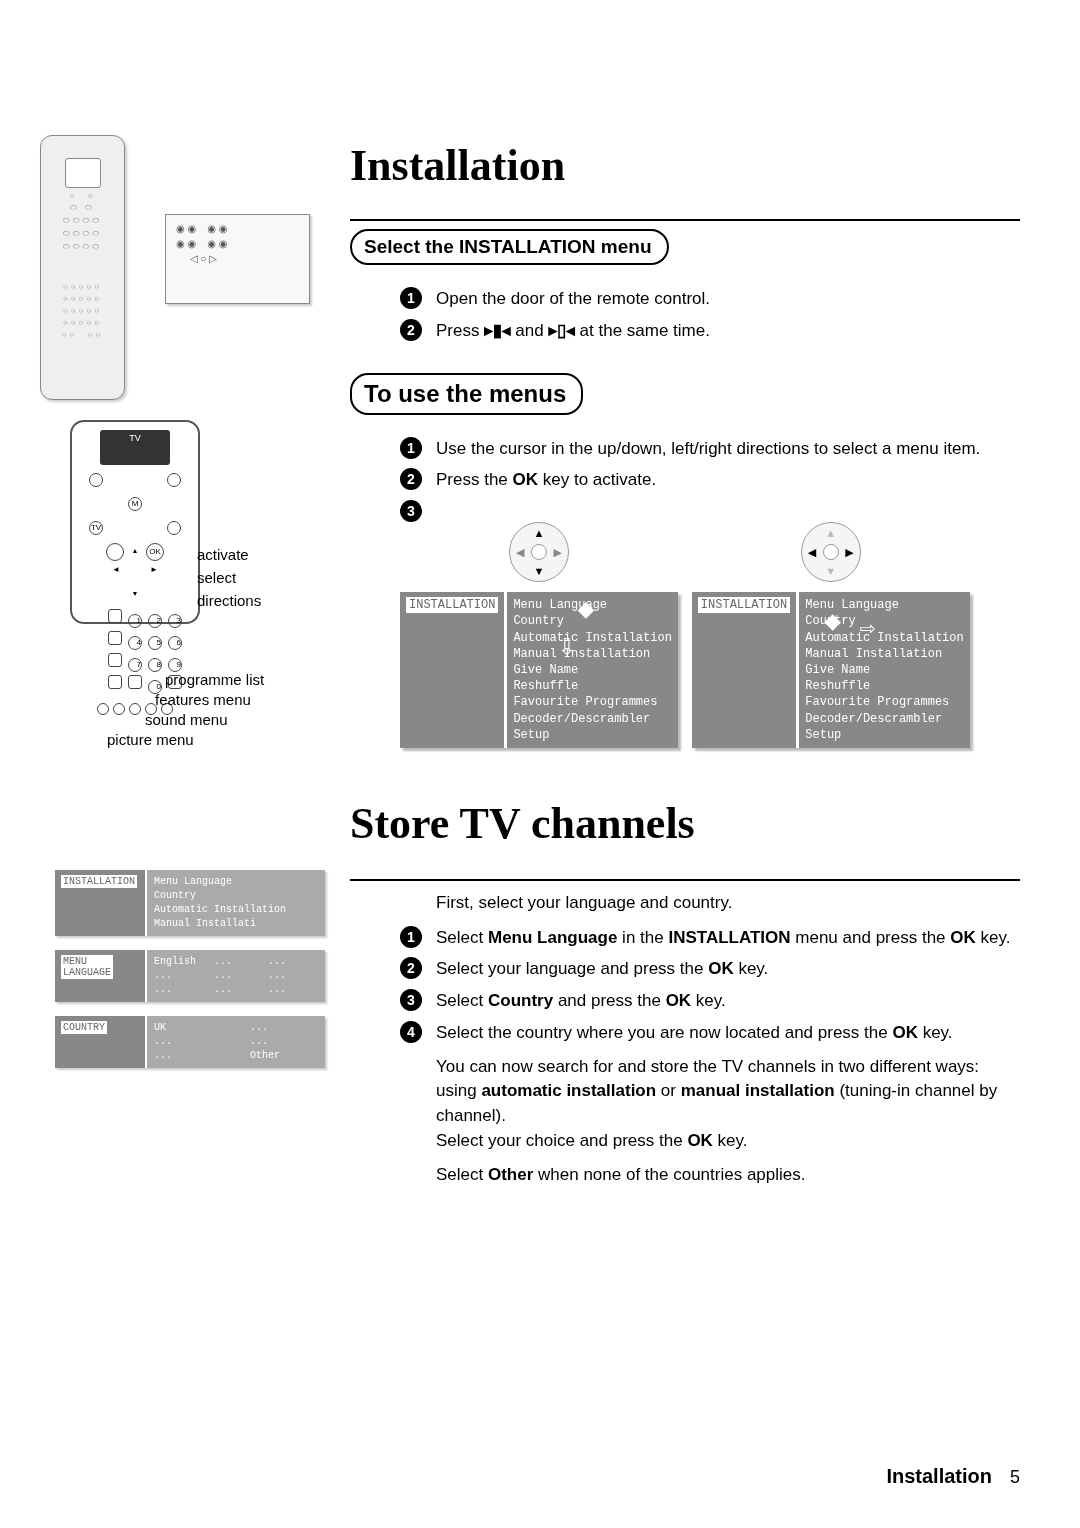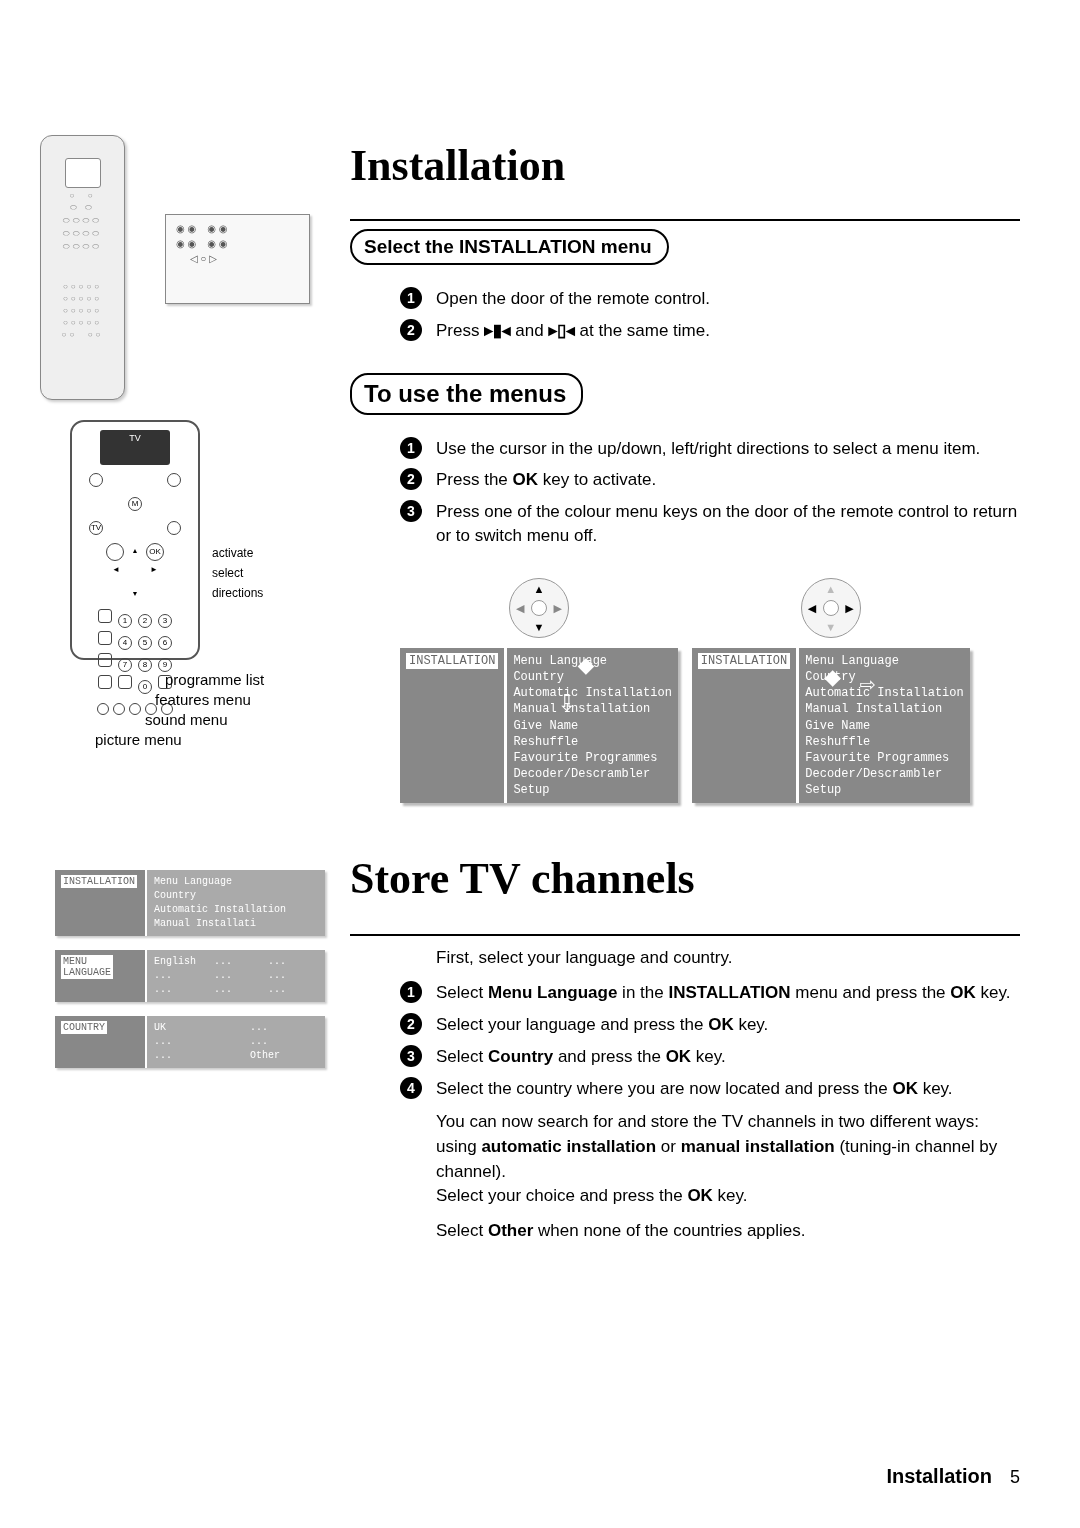--- a/index.html
+++ b/index.html
@@ -29,32 +29,32 @@
 .dpad .rt{right:6px;top:50%;transform:translateY(-50%)}
 .dpad .c{position:absolute;width:16px;height:16px;border:1px solid #999;border-radius:50%;top:50%;left:50%;transform:translate(-50%,-50%);background:#fff}
 .dpad.right .lf{color:#000}
 .dpad.right .rt{color:#000}
 .dpad.right .up,.dpad.right .dn{color:#bbb}
 .remote-detail{position:absolute;left:165px;top:214px;width:145px;height:90px;border:1px solid #888;background:#f8f8f8;box-shadow:2px 2px 2px #ccc}
 .remote-detail .dots{font-size:10px;color:#555;padding:6px 10px;line-height:1.5}
 .big-remote{position:absolute;left:40px;top:135px;width:85px;height:265px;background:#efefef;border:1px solid #888;border-radius:12px;box-shadow:2px 2px 3px #ccc}
 .big-remote .screen{width:36px;height:30px;background:#fff;border:1px solid #888;margin:10px auto 0;border-radius:3px}
 .big-remote .circles{text-align:center;font-size:8px;color:#888;margin:3px 0;letter-spacing:3px}
-.second-remote{position:absolute;left:70px;top:420px;width:130px;height:240px;border:2px solid #555;border-radius:14px;background:#fff}
+.second-remote{position:absolute;left:70px;top:420px;width:130px;height:204px;border:2px solid #555;border-radius:14px;background:#fff}
 .second-remote .disp{width:70px;height:35px;background:#333;color:#fff;font-size:9px;text-align:center;margin:8px auto 0;border-radius:3px;padding-top:3px}
 .second-remote .circ-row{text-align:center;margin:4px 0}
 .second-remote .circ{display:inline-block;width:14px;height:14px;border:1px solid #444;border-radius:50%;margin:0 2px;font-size:8px;line-height:12px;vertical-align:middle}
 .second-remote .big{width:18px;height:18px;line-height:16px}
 .second-remote .keypad{margin:4px auto 0;width:100px}
-.second-remote .keypad .row{text-align:center;margin:2px 0}
+.second-remote .keypad .row{text-align:right;margin:2px 0}
 .second-remote .keypad .key{display:inline-block;width:14px;height:14px;border:1px solid #444;border-radius:50%;font-size:8px;line-height:12px;margin:0 3px}
 .second-remote .keypad .rect{border-radius:3px}
 .second-remote .bottom{text-align:center;margin-top:6px}
 .second-remote .bottom .sq{display:inline-block;width:12px;height:12px;border:1px solid #444;border-radius:50%;margin:0 2px}
-.labels{position:absolute;left:212px;top:540px;font-size:12px}
+.labels{position:absolute;left:197px;top:540px;font-size:15px}
 .labels div{margin:6px 0}
 .lbl2{position:absolute;left:95px;top:668px;font-size:15px}
 .lbl2 div{margin:3px 0}
 .smallmenus{position:absolute;left:55px;top:870px;width:270px}
 .smallbox{display:flex;margin-bottom:14px;box-shadow:2px 2px 2px #ccc}
 .smallbox .side{background:#888;color:#fff;font-family:'Courier New',monospace;font-size:10px;padding:5px 6px;min-width:90px;min-height:48px}
 .smallbox .inv{background:#fff;color:#666;display:inline-block;padding:1px 2px}
 .smallbox .body{background:#aaa;color:#fff;font-family:'Courier New',monospace;font-size:10px;padding:5px 7px;line-height:1.4;flex:1;border-left:2px solid #fff}
 .footer{position:absolute;bottom:40px;right:60px;font-size:20px}
 .footer .pn{font-size:18px;margin-left:18px}
@@ -101,37 +101,37 @@
   </div>
   <div class="labels">
     <div>activate</div>
     <div>select</div>
     <div>directions</div>
   </div>
   <div class="lbl2">
     <div style="margin-left:70px">programme list</div>
     <div style="margin-left:60px">features menu</div>
     <div style="margin-left:50px">sound menu</div>
-    <div style="margin-left:0">picture menu</div>
+    <div style="margin-left:12px">picture menu</div>
   </div>
 
   
   <h1>Installation</h1>
   <hr class="rule">
   <span class="pill">Select the INSTALLATION menu</span>
   <ol class="instr">
     <li><span class="num">1</span><span>Open the door of the remote control.</span></li>
     <li><span class="num">2</span><span>Press </span><span class="glyph">▸▮◂</span><span> and </span><span class="glyph">▸▯◂</span><span> at the same time.</span></li>
   </ol>
 
   <span class="pill sub">To use the menus</span>
   <ol class="instr">
     <li><span class="num">1</span><span>Use the cursor in the up/down, left/right directions to select a menu item.</span></li>
     <li><span class="num">2</span><span>Press the </span><b>OK</b><span> key to activate.</span></li>
-    <li><span class="num">3</span><span>Press one of the colour menu keys on the door of the remote control to return or to switch menu off.</span></li>
+    <li><span class="num">3</span></li>
   </ol>
 
   <div class="menurow">
     <div class="col">
       <div class="dpad">
           <span class="a up">▲</span>
           <span class="a dn">▼</span>
           <span class="a lf">◀</span>
           <span class="a rt">▶</span>
           <span class="c"></span>

